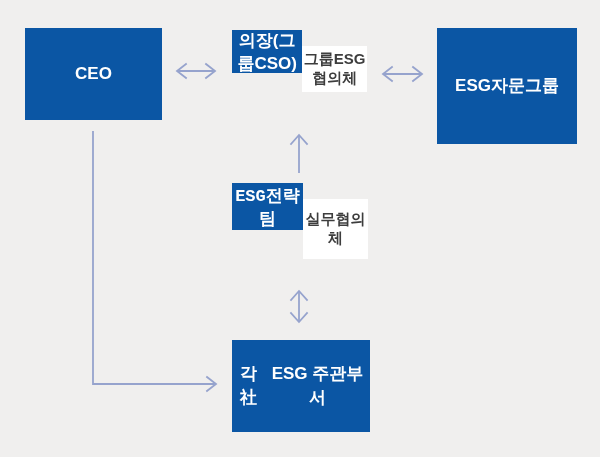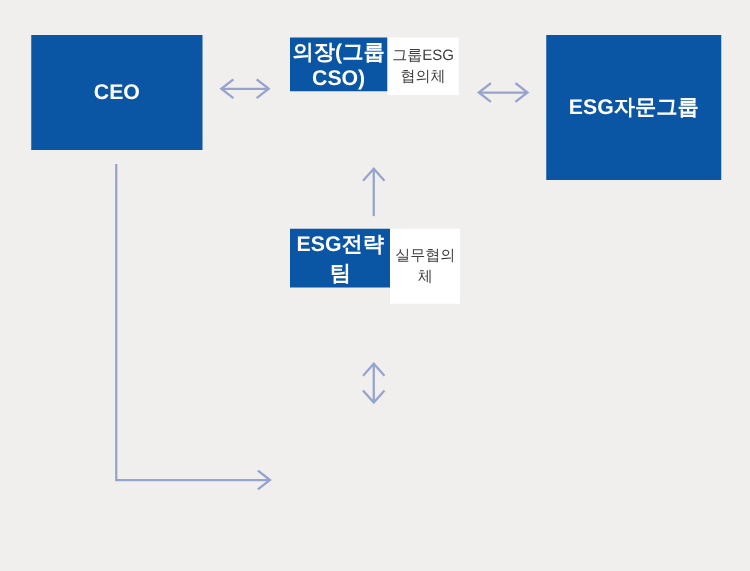--- a/index.html
+++ b/index.html
@@ -40,33 +40,34 @@
     color: var(--box-text, #ffffff);
     font-weight: bold;
     font-size: 17px;
     display: flex;
     align-items: center;
     justify-content: center;
   }
   .combo-body {
     background: var(--sub-box-bg, #ffffff);
     color: var(--sub-box-text, #3d3d3d);
-    font-weight: normal;
-    font-size: 12px;
+    font-weight: bold;
+    font-size: 15px;
     display: flex;
     align-items: center;
     justify-content: center;
+    margin-top: 16px;
   }
   #ceo-box      { left: 25px;  top: 28px;  width: 137px; height: 92px; }
   #group-box    { left: 232px; top: 30px;  width: 135px; }
   #group-box .combo-header { height: 43px; }
   #group-box .combo-body   { height: 46px; }
   #advisory-box { left: 437px; top: 28px;  width: 140px; height: 116px; }
   #strategy-box { left: 232px; top: 183px; width: 136px; }
-  #strategy-box .combo-header { height: 47px; }
+  #strategy-box .combo-header { height: 47px; font-family: Liberation Mono, monospace; }
   #strategy-box .combo-body   { height: 60px; }
   #dept-box     { left: 232px; top: 340px; width: 138px; height: 92px; }
 
   svg.connectors {
     position: absolute;
     left: 0; top: 0;
     width: 600px;
     height: 457px;
     pointer-events: none;
   }
@@ -127,14 +128,18 @@
   <div class="blue-box" id="advisory-box">
     <span>ESG</span>
     <span>자문그룹</span>
   </div>
 
   <div class="combo-box" id="strategy-box">
     <div class="combo-header">ESG전략팀</div>
     <div class="combo-body">실무협의체</div>
   </div>
 
+  <div class="blue-box" id="dept-box">
+    <span>각社</span>
+    <span>ESG 주관부서</span>
+  </div>
 
 </div>
 
 </body></html>

